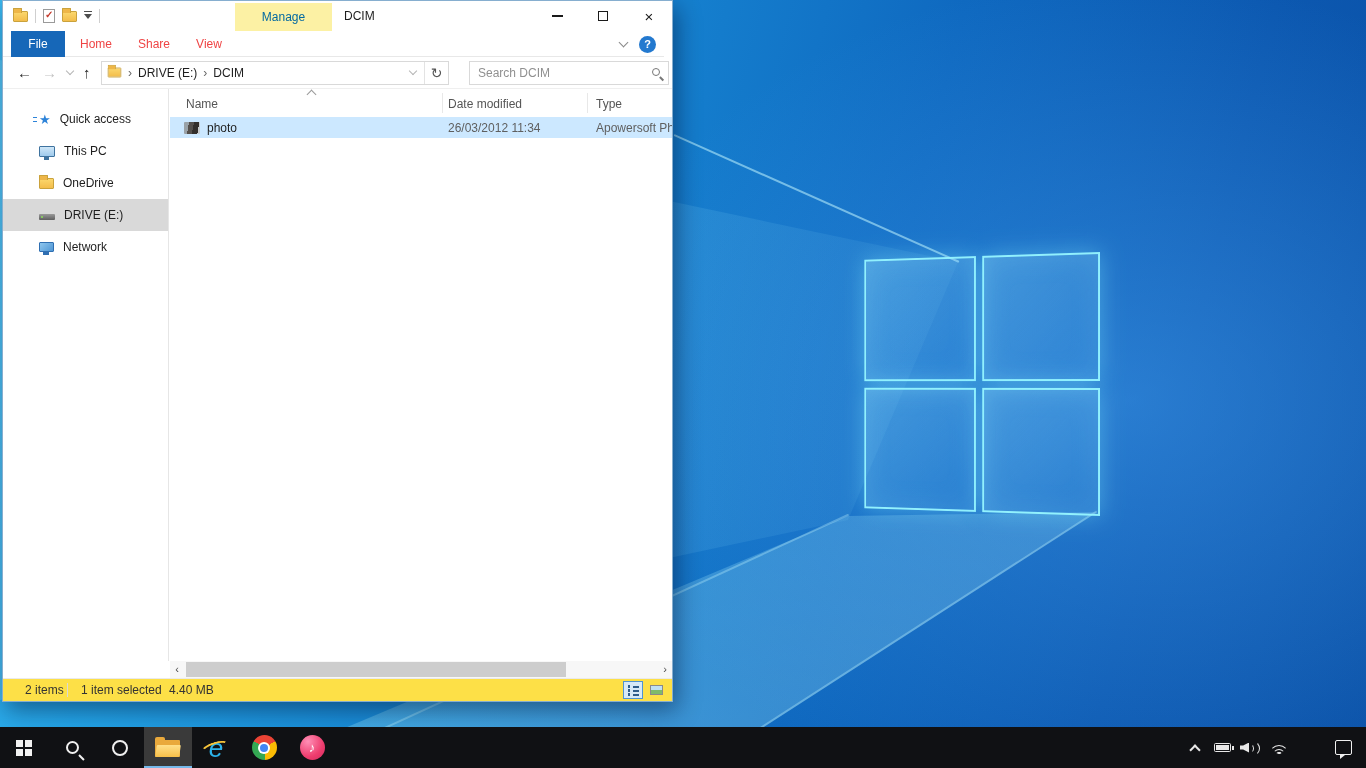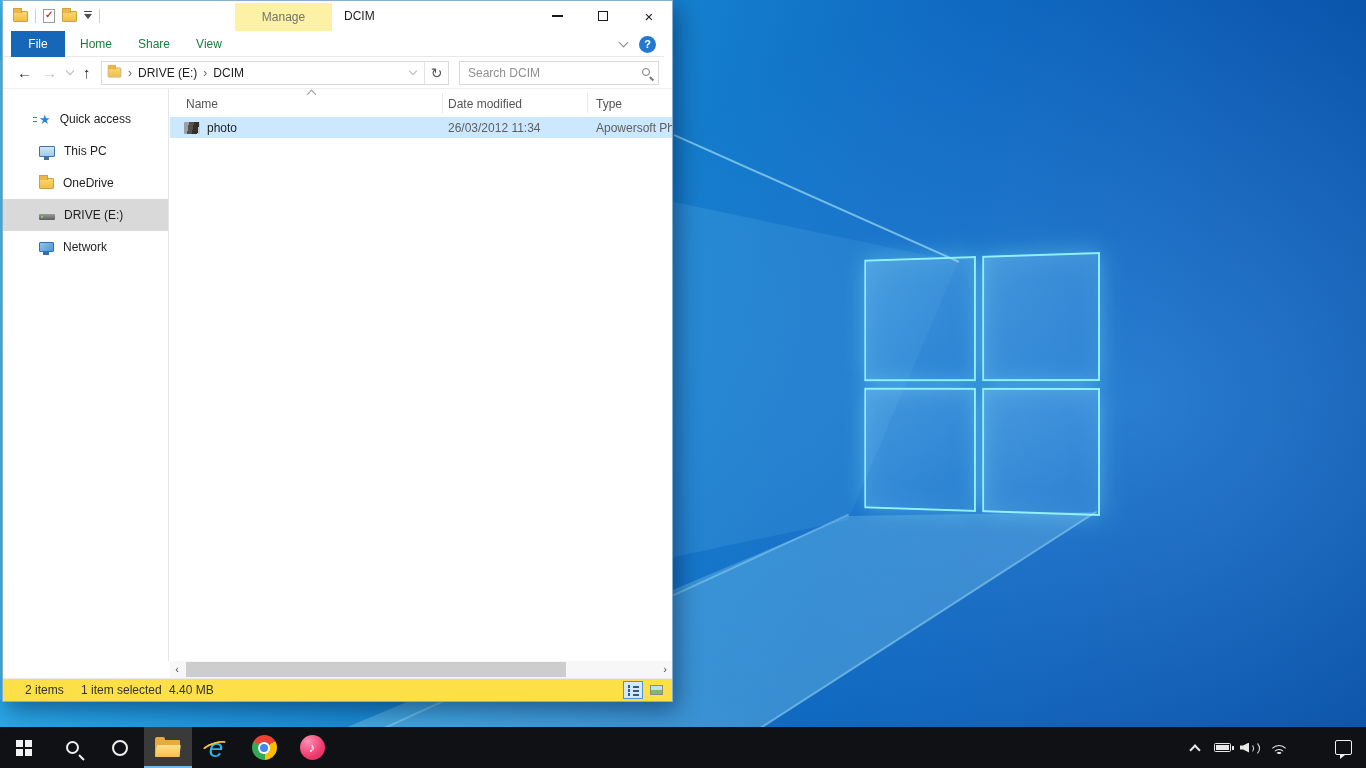--- a/index.html
+++ b/index.html
@@ -43,33 +43,33 @@
   .qat .sep { width:1px; height:14px; background:#cfcfcf; }
   .mini-folder { position:relative; width:15px; height:11px; background:linear-gradient(180deg,#fbd76d,#f3bd4b); border:1px solid #caa23c; border-radius:1px; }
   .mini-folder::before { content:""; position:absolute; left:-1px; top:-4px; width:7px; height:4px; background:#eeb648; border:1px solid #caa23c; border-bottom:none; border-radius:1px 1px 0 0; }
   .prop-ico { position:relative; width:12px; height:14px; background:#fff; border:1px solid #9a9a9a; }
   .prop-ico::after { content:"✓"; position:absolute; left:1px; top:-1px; font-size:10px; color:#c4392b; font-weight:bold; }
   .qat-caret { width:0; height:0; border-left:4px solid transparent; border-right:4px solid transparent; border-top:5px solid #4d4d4d; position:relative; }
   .qat-caret::before { content:""; position:absolute; left:-4px; top:-8px; width:8px; height:1.5px; background:#4d4d4d; }
 
   .ctx-col { position:absolute; left:232px; top:2px; width:97px; height:54px; }
   .manage-tab { position:absolute; left:0; top:0; width:100%; height:28px; background:#fcf1a4;
-    display:flex; align-items:center; justify-content:center; color:#737373; }
+    display:flex; align-items:center; justify-content:center; color:#0369a1; }
   .picturetools-tab { position:absolute; left:0; top:28px; width:100%; height:26px; background:#fff;
     border:1px solid #e3e3e3; border-top:none; display:flex; align-items:center; justify-content:center; color:#3b3b3b; }
 
   .win-title { position:absolute; left:341px; top:0; height:30px; display:flex; align-items:center; color:#1c1c1c; }
   .win-controls { position:absolute; right:0; top:0; height:30px; display:flex; }
   .wc-btn { width:46px; height:30px; display:flex; align-items:center; justify-content:center; cursor:default; }
   .wc-min-glyph { width:11px; height:1.5px; background:#1a1a1a; }
   .wc-max-glyph { width:10px; height:10px; border:1.5px solid #1a1a1a; }
   .wc-close-glyph { font-size:15px; color:#1a1a1a; line-height:1; }
 
   .tabs-row { position:absolute; left:0; top:30px; right:8px; height:26px; background:#fff; border-bottom:1px solid #e8e8e8; }
-  .rtab { position:absolute; top:0; height:26px; display:flex; align-items:center; justify-content:center; color:#15803d; }
+  .rtab { position:absolute; top:0; height:26px; display:flex; align-items:center; justify-content:center; color:#ef4444; }
   .rtab.file { left:8px; width:54px; background:#1667b8; color:#fff; }
   .rtab.home  { left:66px; width:54px; }
   .rtab.share { left:124px; width:54px; }
   .rtab.view  { left:182px; width:48px; }
   .ribbon-right { position:absolute; right:8px; top:0; height:26px; display:flex; align-items:center; gap:12px; }
   .chev { width:7px; height:7px; border-right:1.6px solid #8a8a8a; border-bottom:1.6px solid #8a8a8a; transform:rotate(45deg); margin-top:-3px; }
   .help-btn { width:17px; height:17px; border-radius:50%; background:#2379cf; color:#fff; font-weight:bold; font-size:11px;
     display:flex; align-items:center; justify-content:center; }
 
   .toolbar { position:absolute; left:0; top:56px; right:0; height:32px; background:#fff; border-bottom:1px solid #efefef; display:flex; align-items:center; }
@@ -79,21 +79,21 @@
   .tiny-caret { width:6px; height:6px; border-right:1.4px solid #b5b5b5; border-bottom:1.4px solid #b5b5b5; transform:rotate(45deg); margin-top:-3px; }
 
   .addr-box { position:relative; width:348px; height:24px; border:1px solid #d9d9d9; display:flex; align-items:center; background:#fff; }
   .addr-box .mini-folder { transform:scale(.9); margin-left:5px; }
   .crumb-sep { color:#666; font-size:12px; padding:0 6px; }
   .crumb { color:#1e1e1e; white-space:nowrap; }
   .addr-right { position:absolute; right:0; top:0; height:100%; display:flex; align-items:center; }
   .addr-caret-cell { width:22px; display:flex; justify-content:center; }
   .refresh-cell { width:24px; height:100%; border-left:1px solid #e3e3e3; display:flex; align-items:center; justify-content:center; color:#555; font-size:14px; }
 
-  .search-box { position:relative; margin-left:10px; width:200px; height:24px; border:1px solid #d9d9d9; background:#fff; }
+  .search-box { position:relative; margin-left:20px; width:200px; height:24px; border:1px solid #d9d9d9; background:#fff; }
   .search-box input { position:absolute; inset:0; border:none; outline:none; padding:0 24px 0 8px; font-family:"Liberation Sans",sans-serif; font-size:12px; color:#333; }
   .search-box input::placeholder { color:#909090; }
   .mag-ico { position:absolute; right:8px; top:6px; width:8px; height:8px; border:1.5px solid #777; border-radius:50%; }
   .mag-ico::after { content:""; position:absolute; left:7px; top:7px; width:5px; height:1.5px; background:#777; transform:rotate(45deg); transform-origin:left center; }
 
   .main { position:absolute; left:0; top:88px; right:0; bottom:23px; background:#fff; }
   .nav-pane { position:absolute; left:0; top:0; bottom:17px; width:166px; border-right:1px solid #e6e6e6; padding-top:14px; }
   .nav-item { position:relative; height:32px; display:flex; align-items:center; padding-left:36px; gap:9px; }
   .nav-item.selected { background:#d9d9d9; }
   .nav-label { color:#1e1e1e; }

